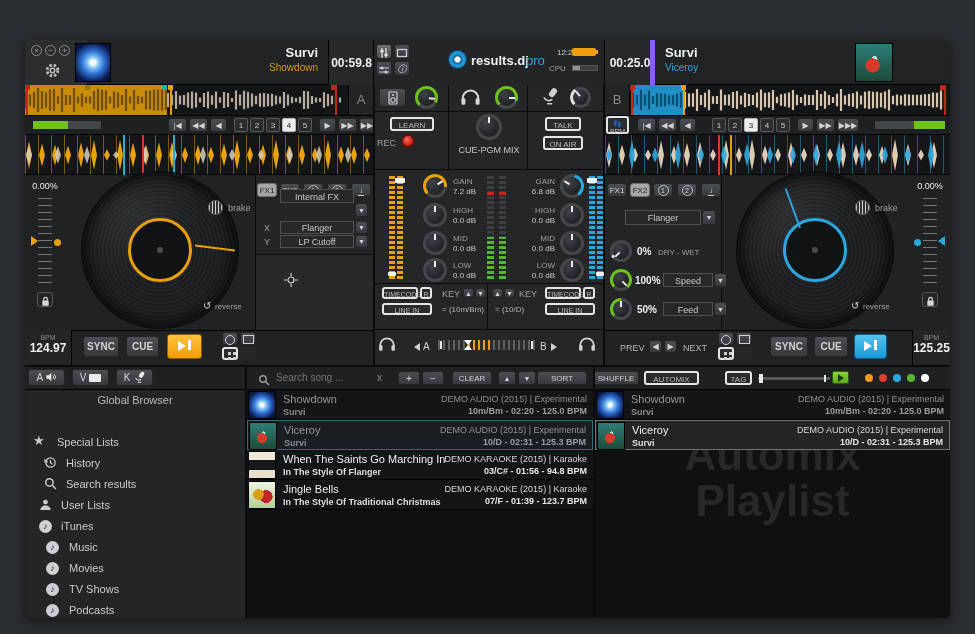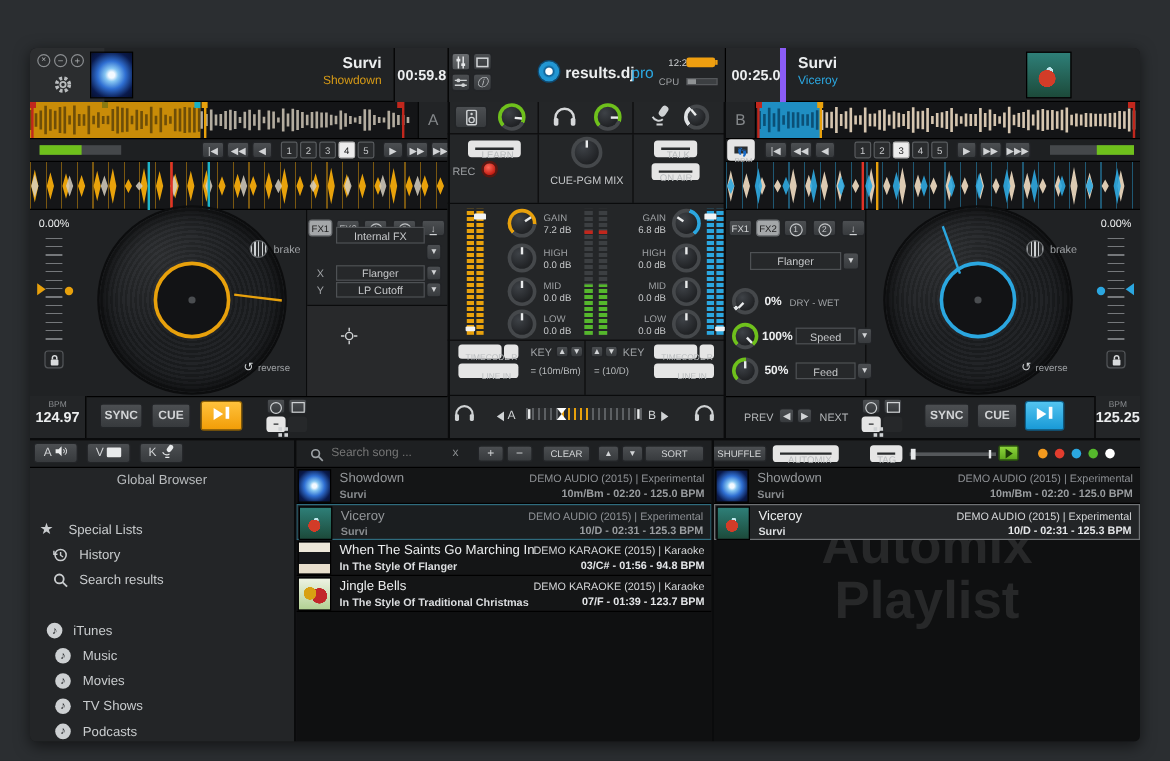--- a/index.html
+++ b/index.html
@@ -2,21 +2,21 @@
 <html><head>
 <meta charset="utf-8">
 <style>
 html,body{width:975px;height:634px;overflow:hidden;margin:0}
 body{background:linear-gradient(#26292c,#30333 6);background-color:#2b2e31;font-family:"Liberation Sans",sans-serif;color:#c6c8ca}
 #app{position:absolute;left:25px;top:40px;width:925px;height:578px;background:#1d1f21;border-radius:5px;overflow:hidden;box-shadow:0 3px 12px rgba(0,0,0,.55)}
 .a{position:absolute;box-sizing:border-box}
 .f7{font-size:7px}.f8{font-size:8px}.f9{font-size:9px}.f10{font-size:10px}.f11{font-size:11px}.f12{font-size:12px}.f13{font-size:13px}
 .b{font-weight:bold}
 .btn{background:linear-gradient(#4c4f52,#373a3d);border:1px solid #222427;border-radius:3px;color:#d2d4d6;text-align:center}
-.obtn{background:#292b2d;border:6px solid #e5e5e5;border-radius:3px;color:#b9bcbe;text-align:right}
+.obtn{background:#292b2d;border:2px solid #e5e5e5;border-radius:3px;color:#b9bcbe;text-align:center}
 .dd{background:#26282a;border:1px solid #4e5154;color:#c6c8ca;text-align:center;font-size:9px}
 .hline,.vline{background:#0a0b0c}
 .lab{color:#9ea1a4}
 .white{color:#eceeef}
 .knob{border-radius:50%;background:conic-gradient(from var(--from,225deg),var(--arc,#46494c) var(--v,0%),#45484b 0)}
 .knob .face{position:absolute;inset:3px;border-radius:50%;background:radial-gradient(circle at 35% 30%,#3e4247,#232528 65%,#191b1d)}
 .knob .ptr{position:absolute;inset:0;transform:rotate(var(--r,0deg))}
 .knob .ptr::before{content:"";position:absolute;left:50%;top:3px;width:2px;height:6px;margin-left:-1px;background:#e9ebec}
 .leds{background:repeating-linear-gradient(to top,var(--c) 0 3px,rgba(0,0,0,0) 3px 5px)}
 .cue{width:14px;height:14px;background:#2a2c2e;border:1px solid #595c5f;border-radius:2px;color:#c6c8ca;font-size:8px;line-height:13px;text-align:center}
@@ -527,20 +527,27 @@
           </svg></span>
       <span class="slab" style="left:41px">History</span>
     </div>
     <div class="a srow" style="top:84px">
       <span class="sic" style="left:19px"><svg width="13" height="13" viewBox="0 0 12 12">
             <circle cx="5" cy="5" r="3.4" fill="none" stroke="#c9ccce" stroke-width="1.4"></circle>
             <path d="M7.6 7.6L11 11" stroke="#c9ccce" stroke-width="1.4"></path>
           </svg></span>
       <span class="slab" style="left:41px">Search results</span>
     </div>
+    <div class="a srow" style="top:105px">
+      <span class="sic" style="left:14px"><svg width="13" height="13" viewBox="0 0 14 14">
+            <circle cx="7" cy="4.4" r="2.6" fill="#c9ccce"></circle>
+            <path d="M1.5 13c0-3 2.5-4.8 5.5-4.8s5.5 1.8 5.5 4.8z" fill="#c9ccce"></path>
+          </svg></span>
+      <span class="slab" style="left:36px">User Lists</span>
+    </div>
     <div class="a srow" style="top:126px">
       <span class="sic" style="left:14px"><span class="mcirc">♪</span></span>
       <span class="slab" style="left:36px">iTunes</span>
     </div>
     <div class="a srow" style="top:147px">
       <span class="sic" style="left:21px"><span class="mcirc">♪</span></span>
       <span class="slab" style="left:44px">Music</span>
     </div>
     <div class="a srow" style="top:168px">
       <span class="sic" style="left:21px"><span class="mcirc">♪</span></span>

